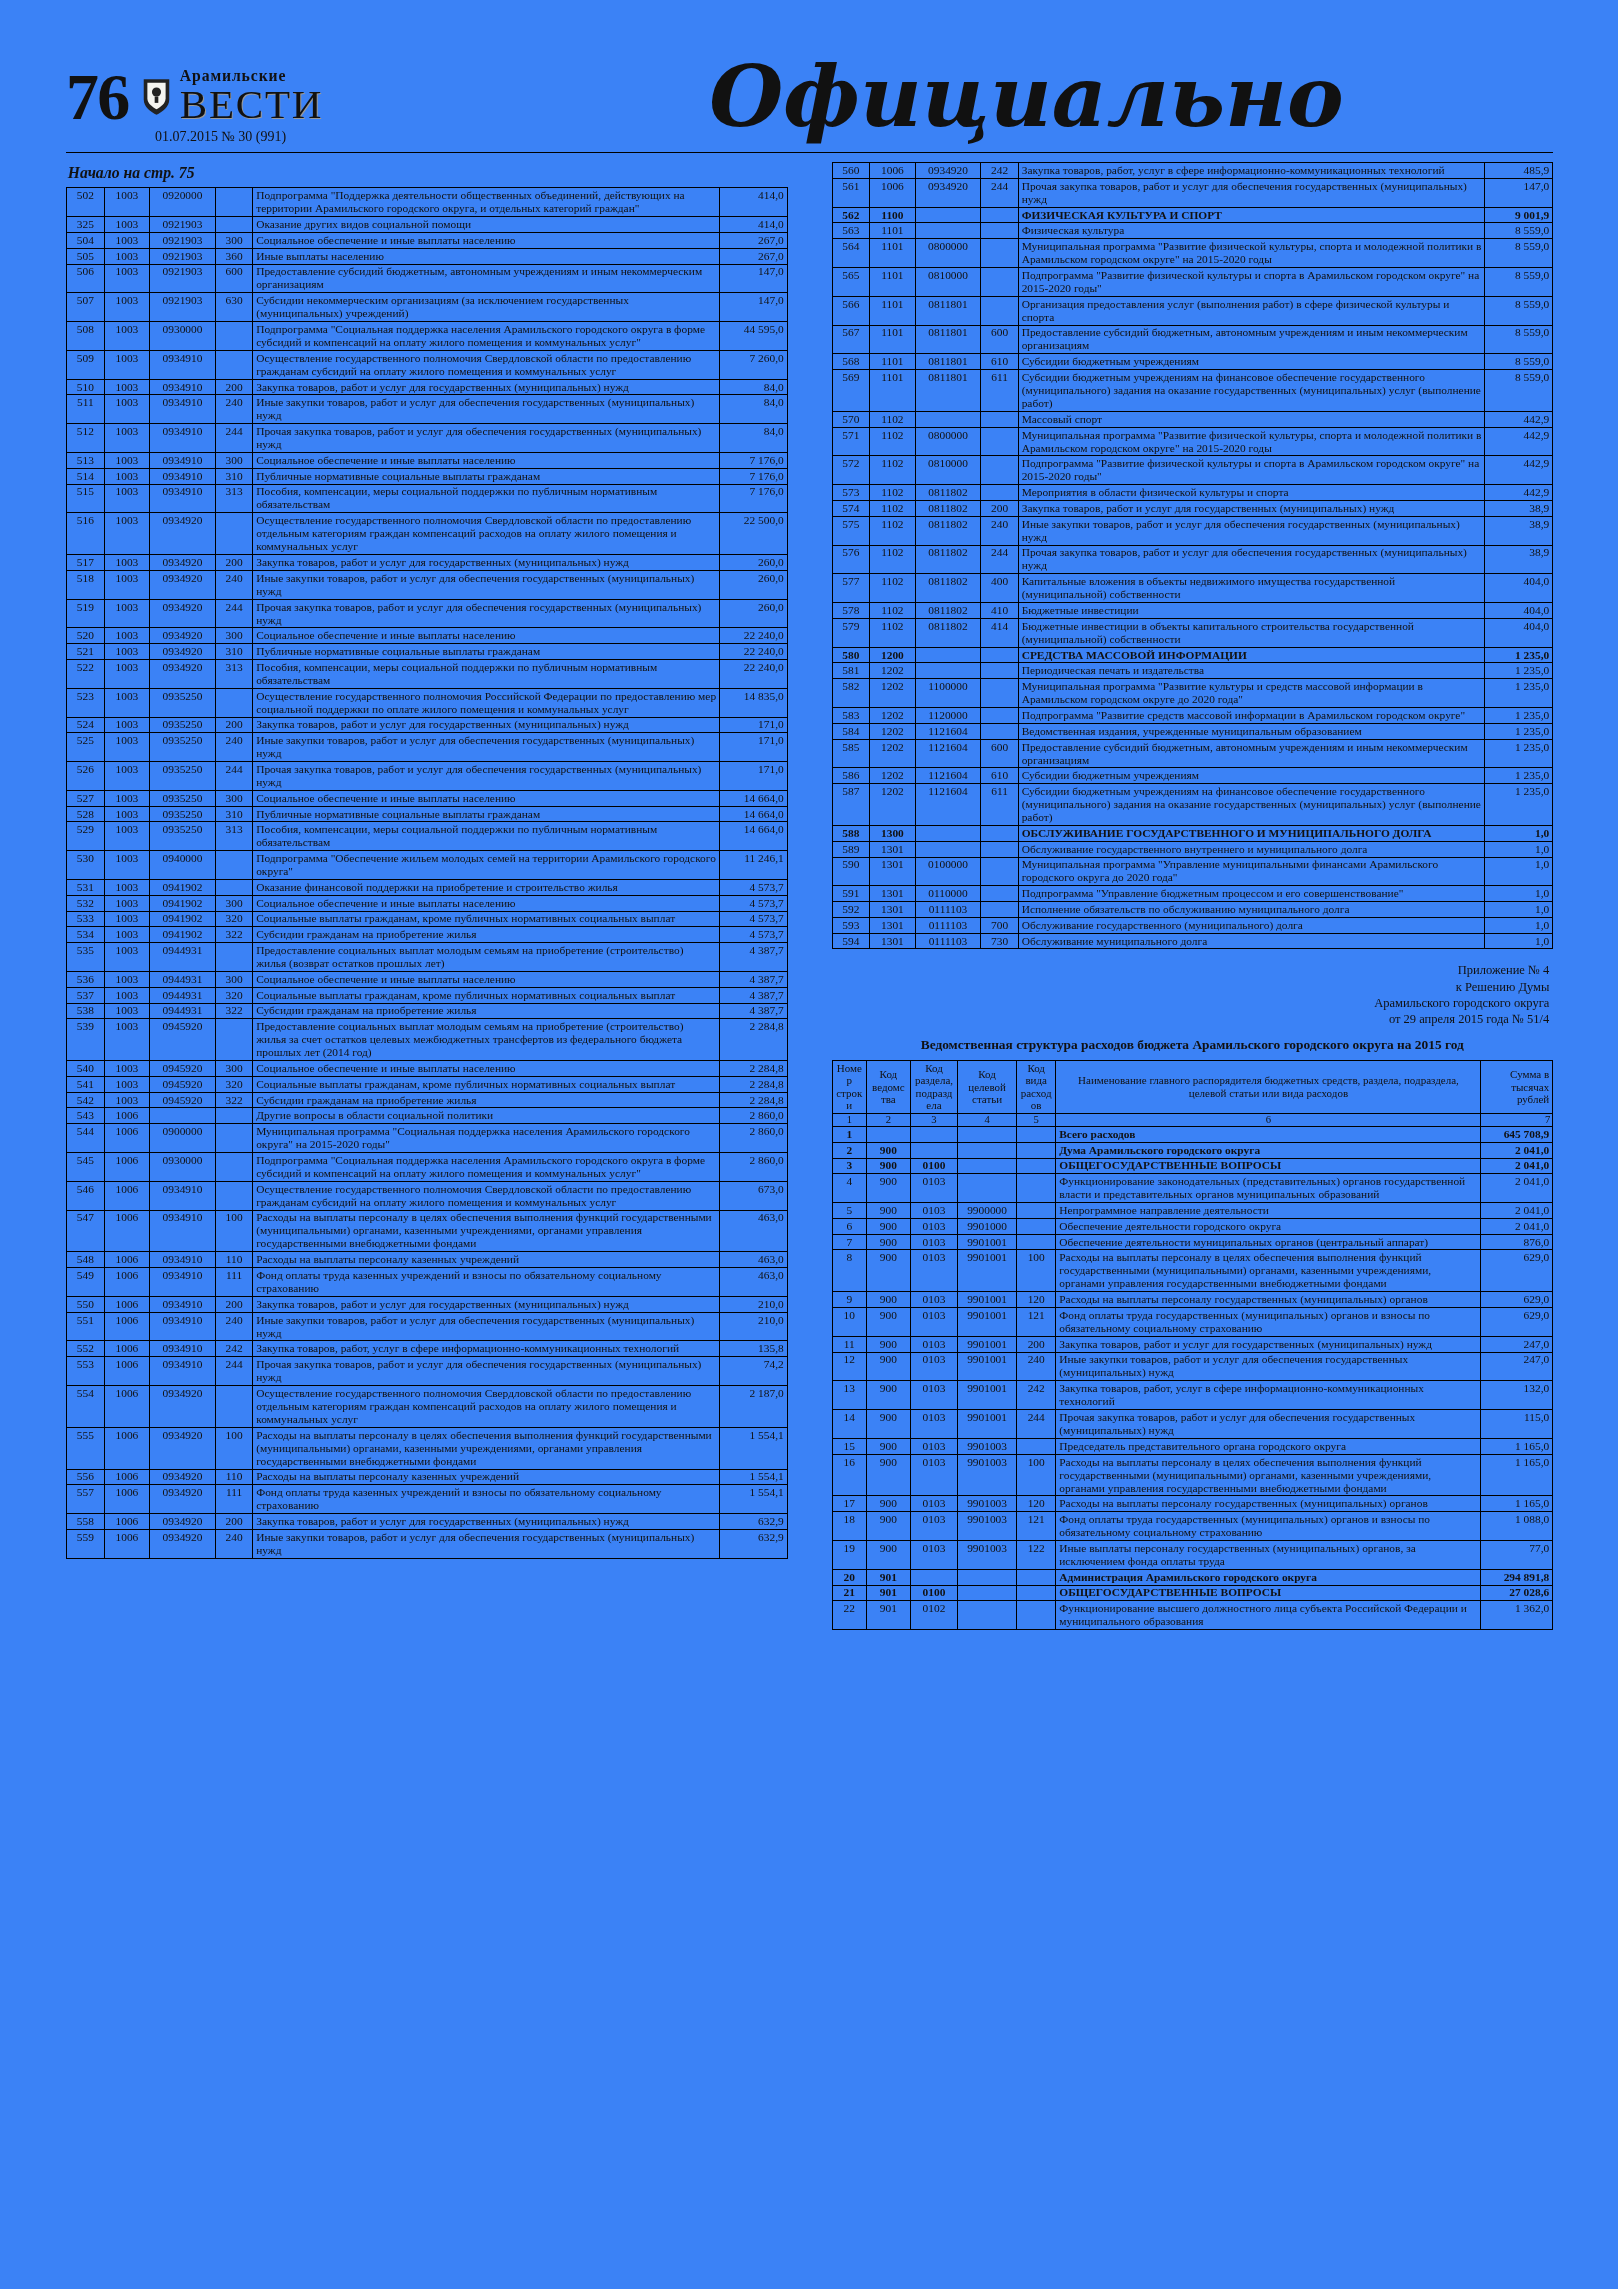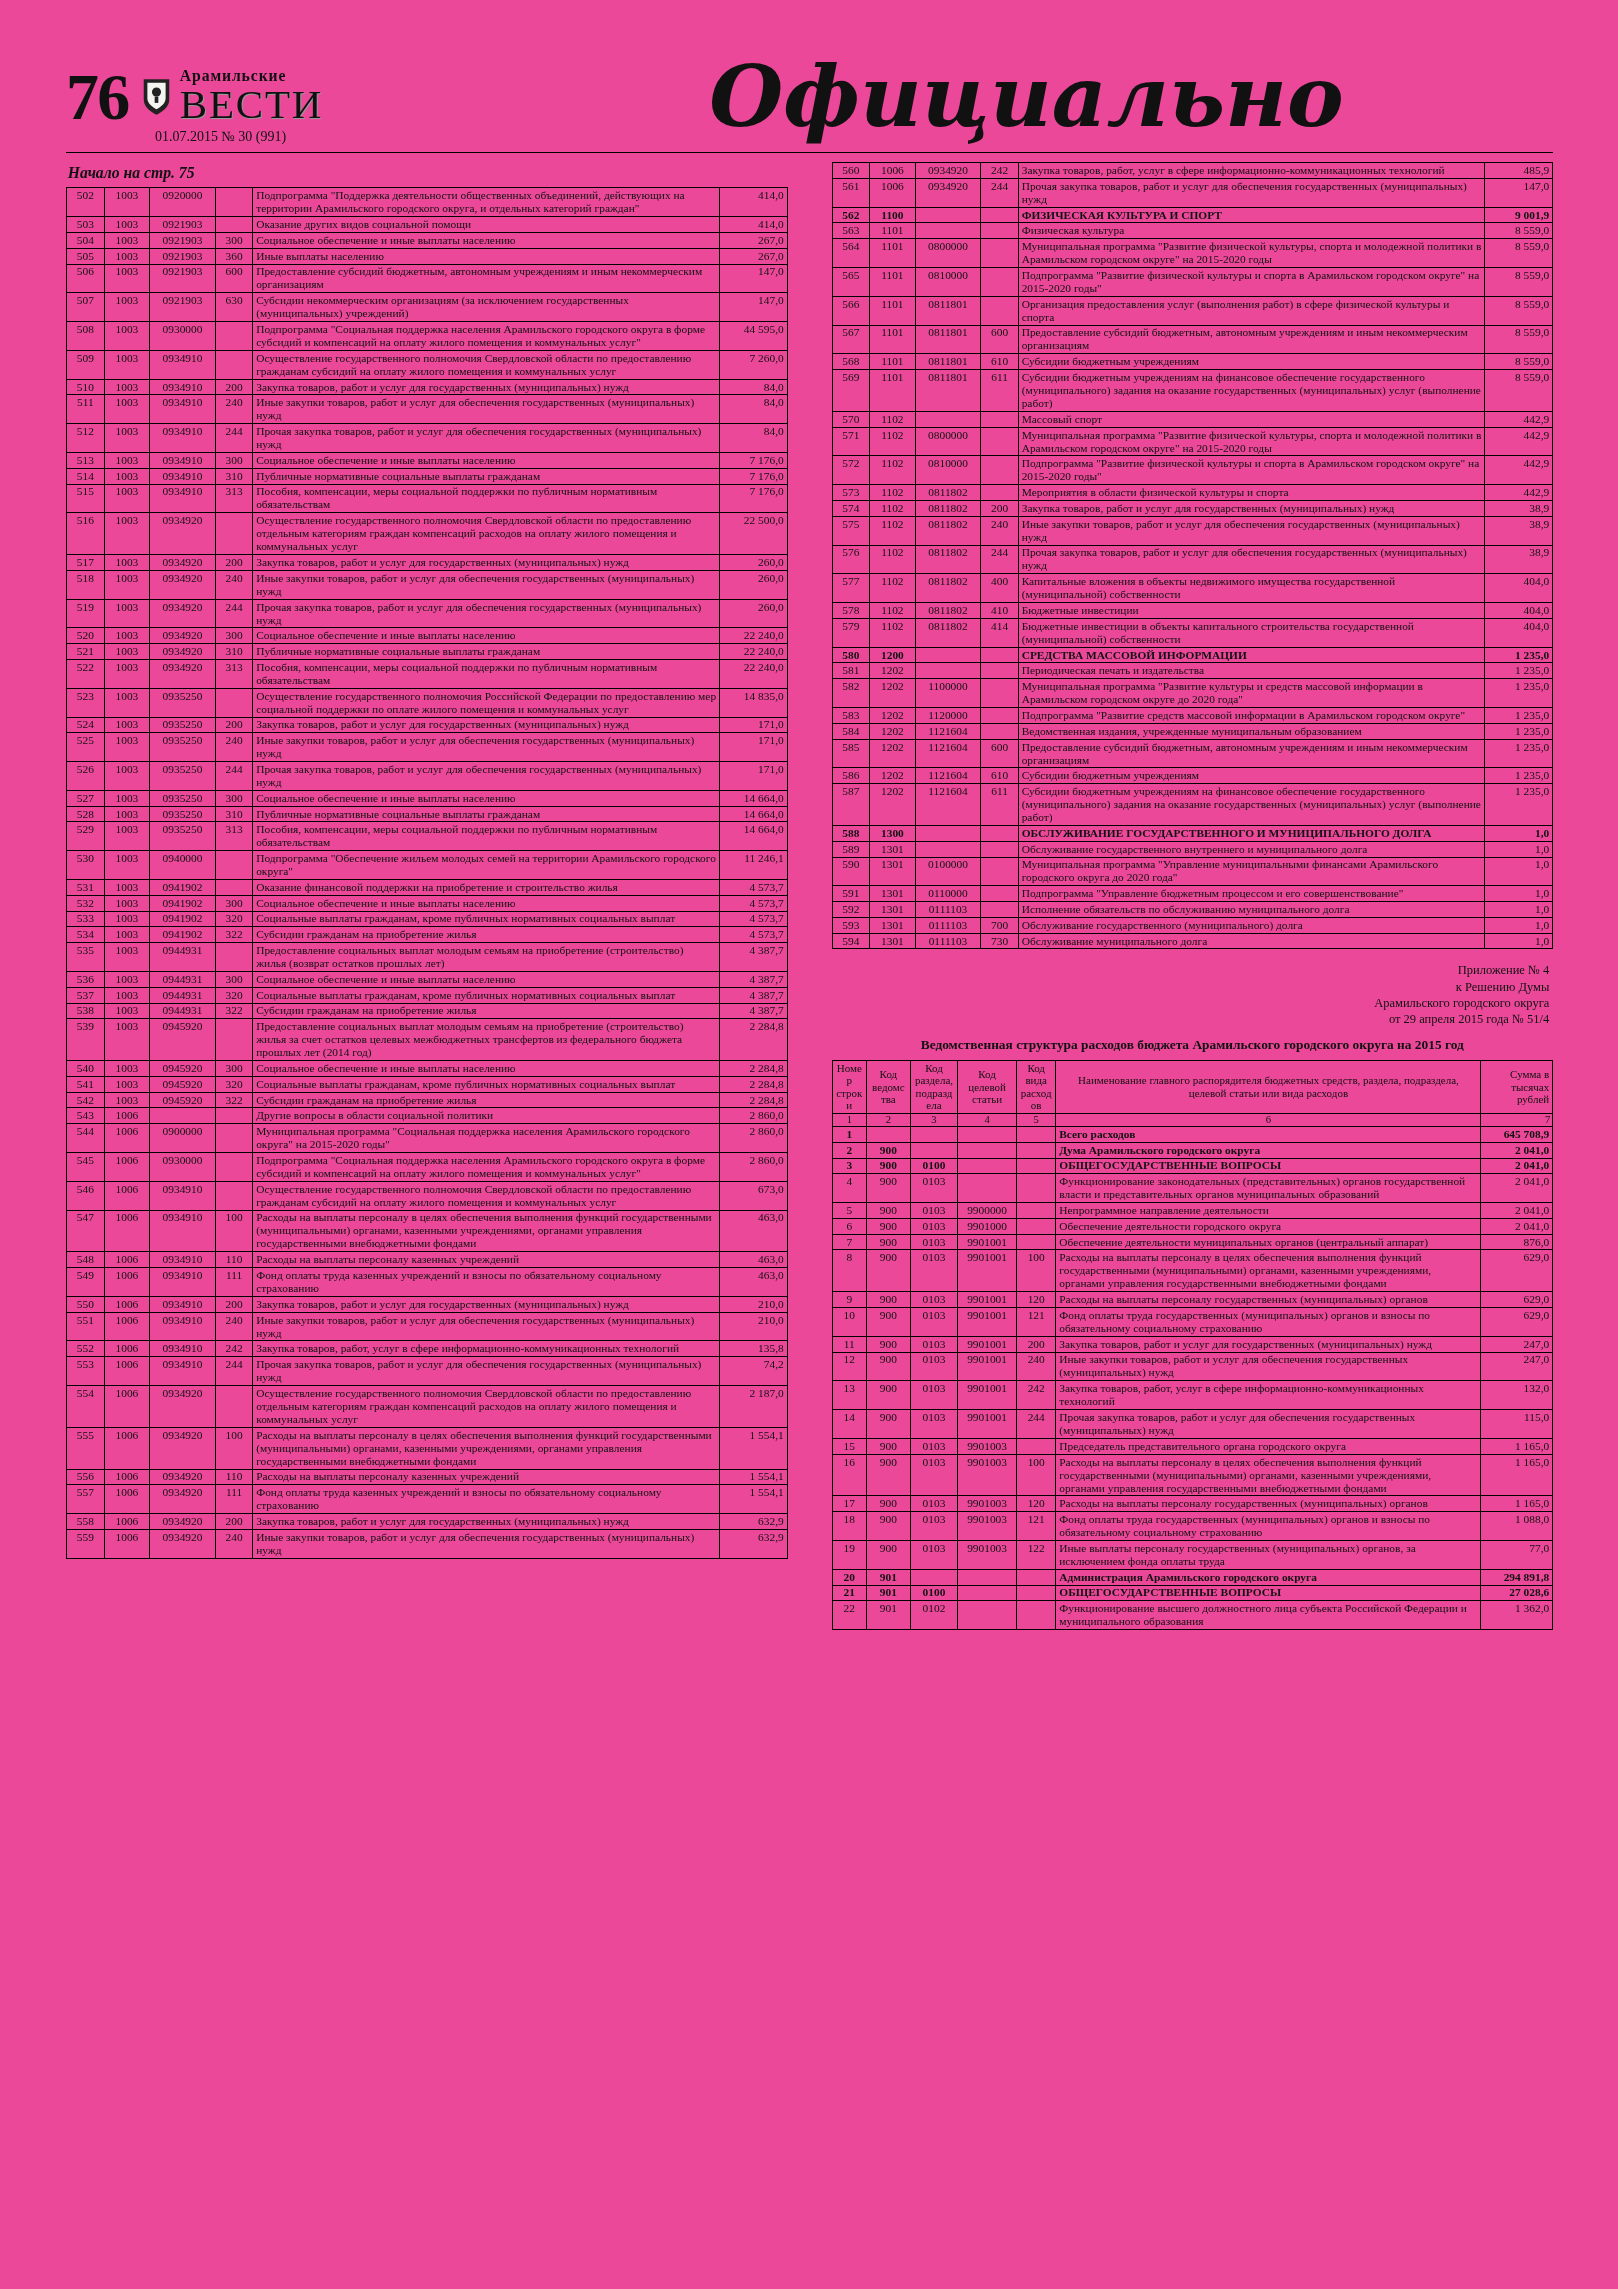--- a/index.html
+++ b/index.html
@@ -1,17 +1,17 @@
 <!DOCTYPE html>
 <html style="font-size:14.8px"><head>
 <meta charset="utf-8">
 <style>
   html,body{margin:0;padding:0;background:#e8e8e4;}
   .sheet{
-    width:1619px;min-height:2290px;margin:0 auto;background:#ec4899;color:#111;
+    width:1619px;min-height:2290px;margin:0 auto;background:#3b82f6;color:#111;
     font-family:"Liberation Serif","DejaVu Serif",serif;
     box-sizing:border-box;padding:54px 66px 37px 66px;
   }
   
   header{display:flex;align-items:flex-end;border-bottom:1.8px solid #000;padding-bottom:7.4px;margin-bottom:9.2px;}
   .masthead{display:flex;flex-direction:column;border-bottom:0;padding-right:37px;min-width:397px;}
   .mast-row{display:flex;align-items:flex-end;gap:13px;}
   .pagenum{font-size:66px;font-weight:bold;line-height:.85;letter-spacing:-1.8px;}
   .brand-row{display:flex;align-items:center;gap:7.4px;}
   .crest{width:31px;height:39px;display:inline-block;}
@@ -90,21 +90,21 @@
         <tbody>
             <tr>
               <td class="c">502</td>
               <td class="c">1003</td>
               <td class="c">0920000</td>
               <td class="c"></td>
               <td class="l">Подпрограмма "Поддержка деятельности общественных объединений, действующих на территории Арамильского городского округа, и отдельных категорий граждан"</td>
               <td class="r">414,0</td>
             </tr>
             <tr>
-              <td class="c">503</td>
+              <td class="c">325</td>
               <td class="c">1003</td>
               <td class="c">0921903</td>
               <td class="c"></td>
               <td class="l">Оказание других видов социальной помощи</td>
               <td class="r">414,0</td>
             </tr>
             <tr>
               <td class="c">504</td>
               <td class="c">1003</td>
               <td class="c">0921903</td>

